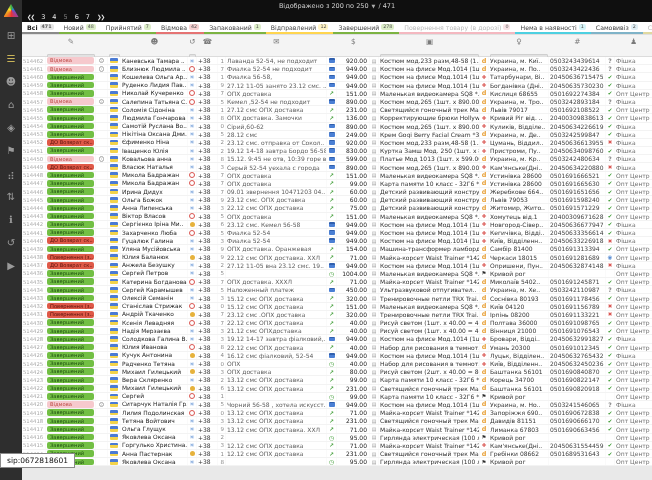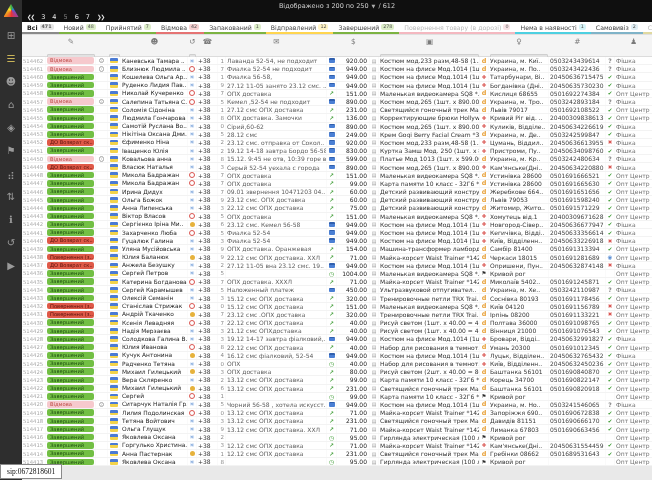--- a/index.html
+++ b/index.html
@@ -77,21 +77,21 @@
   .c-dest { color:#343434; }
   .c-ttn { color:#3e3e3e; }
   .ts { justify-content:center; }
   .ts-ok::before { content:"✔"; color:#3f9c35; font-size:5.5px; }
   .ts-q::before { content:"?"; color:#8a8a8a; font-weight:bold; font-size:6px; }
   .ts-fail::before { content:"✖"; color:#d9534f; font-size:5.5px; }
   .ts-eye::before { content:"◉"; color:#5b8fd4; font-size:5.5px; }
   .c-src { color:#6f6f6f; border-right:none; }
 
   .footer-fill { flex:1; background:#e9e9e9; }
-  .sip { position:absolute; left:0; bottom:1px; background:#fff; border:1px solid #8a8a8a; font-size:7.5px; color:#0e0e0e; padding:2px 6px; z-index:9;font-family:Liberation Serif, serif; }
+  .sip { position:absolute; left:0; bottom:12px; background:#fff; border:1px solid #8a8a8a; font-size:7.5px; color:#0e0e0e; padding:2px 6px; z-index:9; }
 </style>
 </head>
 <body>
 
 <div class="app">
   <div class="sidebar">
     <div class="logo"></div>
     <div id="sb-icons">
         <div class="sb-icon">⊞</div>
         <div class="sb-icon active">☰</div>
@@ -105,21 +105,21 @@
         <div class="sb-icon">↺</div>
         <div class="sb-icon">▶</div>
       </div>
   </div>
 
   <div class="main">
     <div class="topbar">
       <div class="topline">
         <span>Відображено з 200 по 250</span>
         <span class="caret">▼</span>
-        <span>/ 612</span>
+        <span>/ 471</span>
       </div>
       <div class="pager">
         <span class="pg-arrow">❮❮</span>
         <span id="pages" style="display: inline-flex; gap: 7px;">
             <span class="page">3</span>
             <span class="page">4</span>
             <span class="page current">5</span>
             <span class="page">6</span>
             <span class="page">7</span>
           </span>

